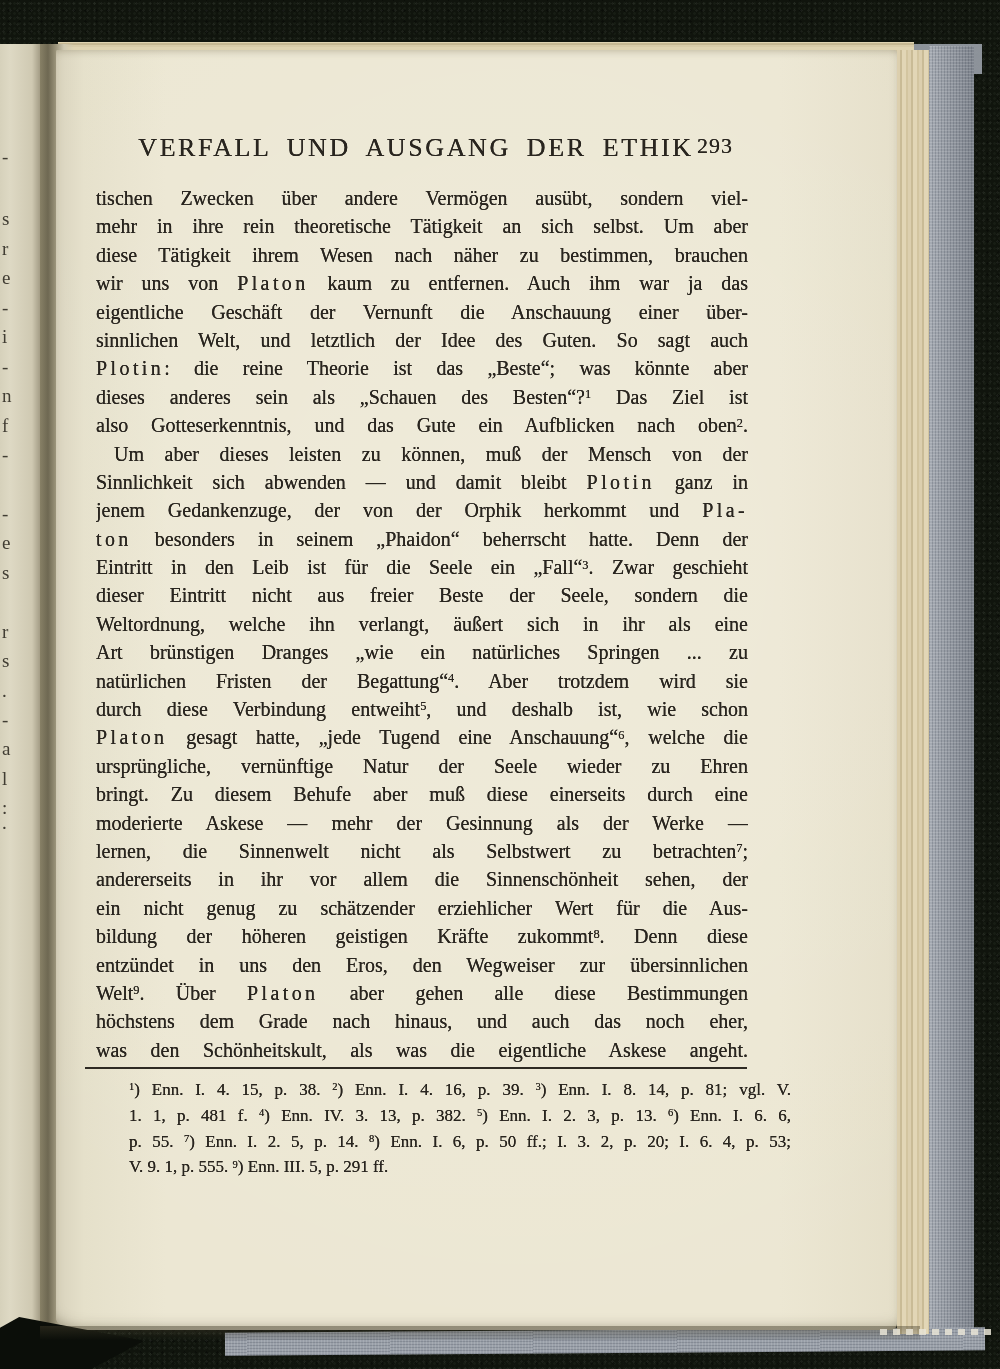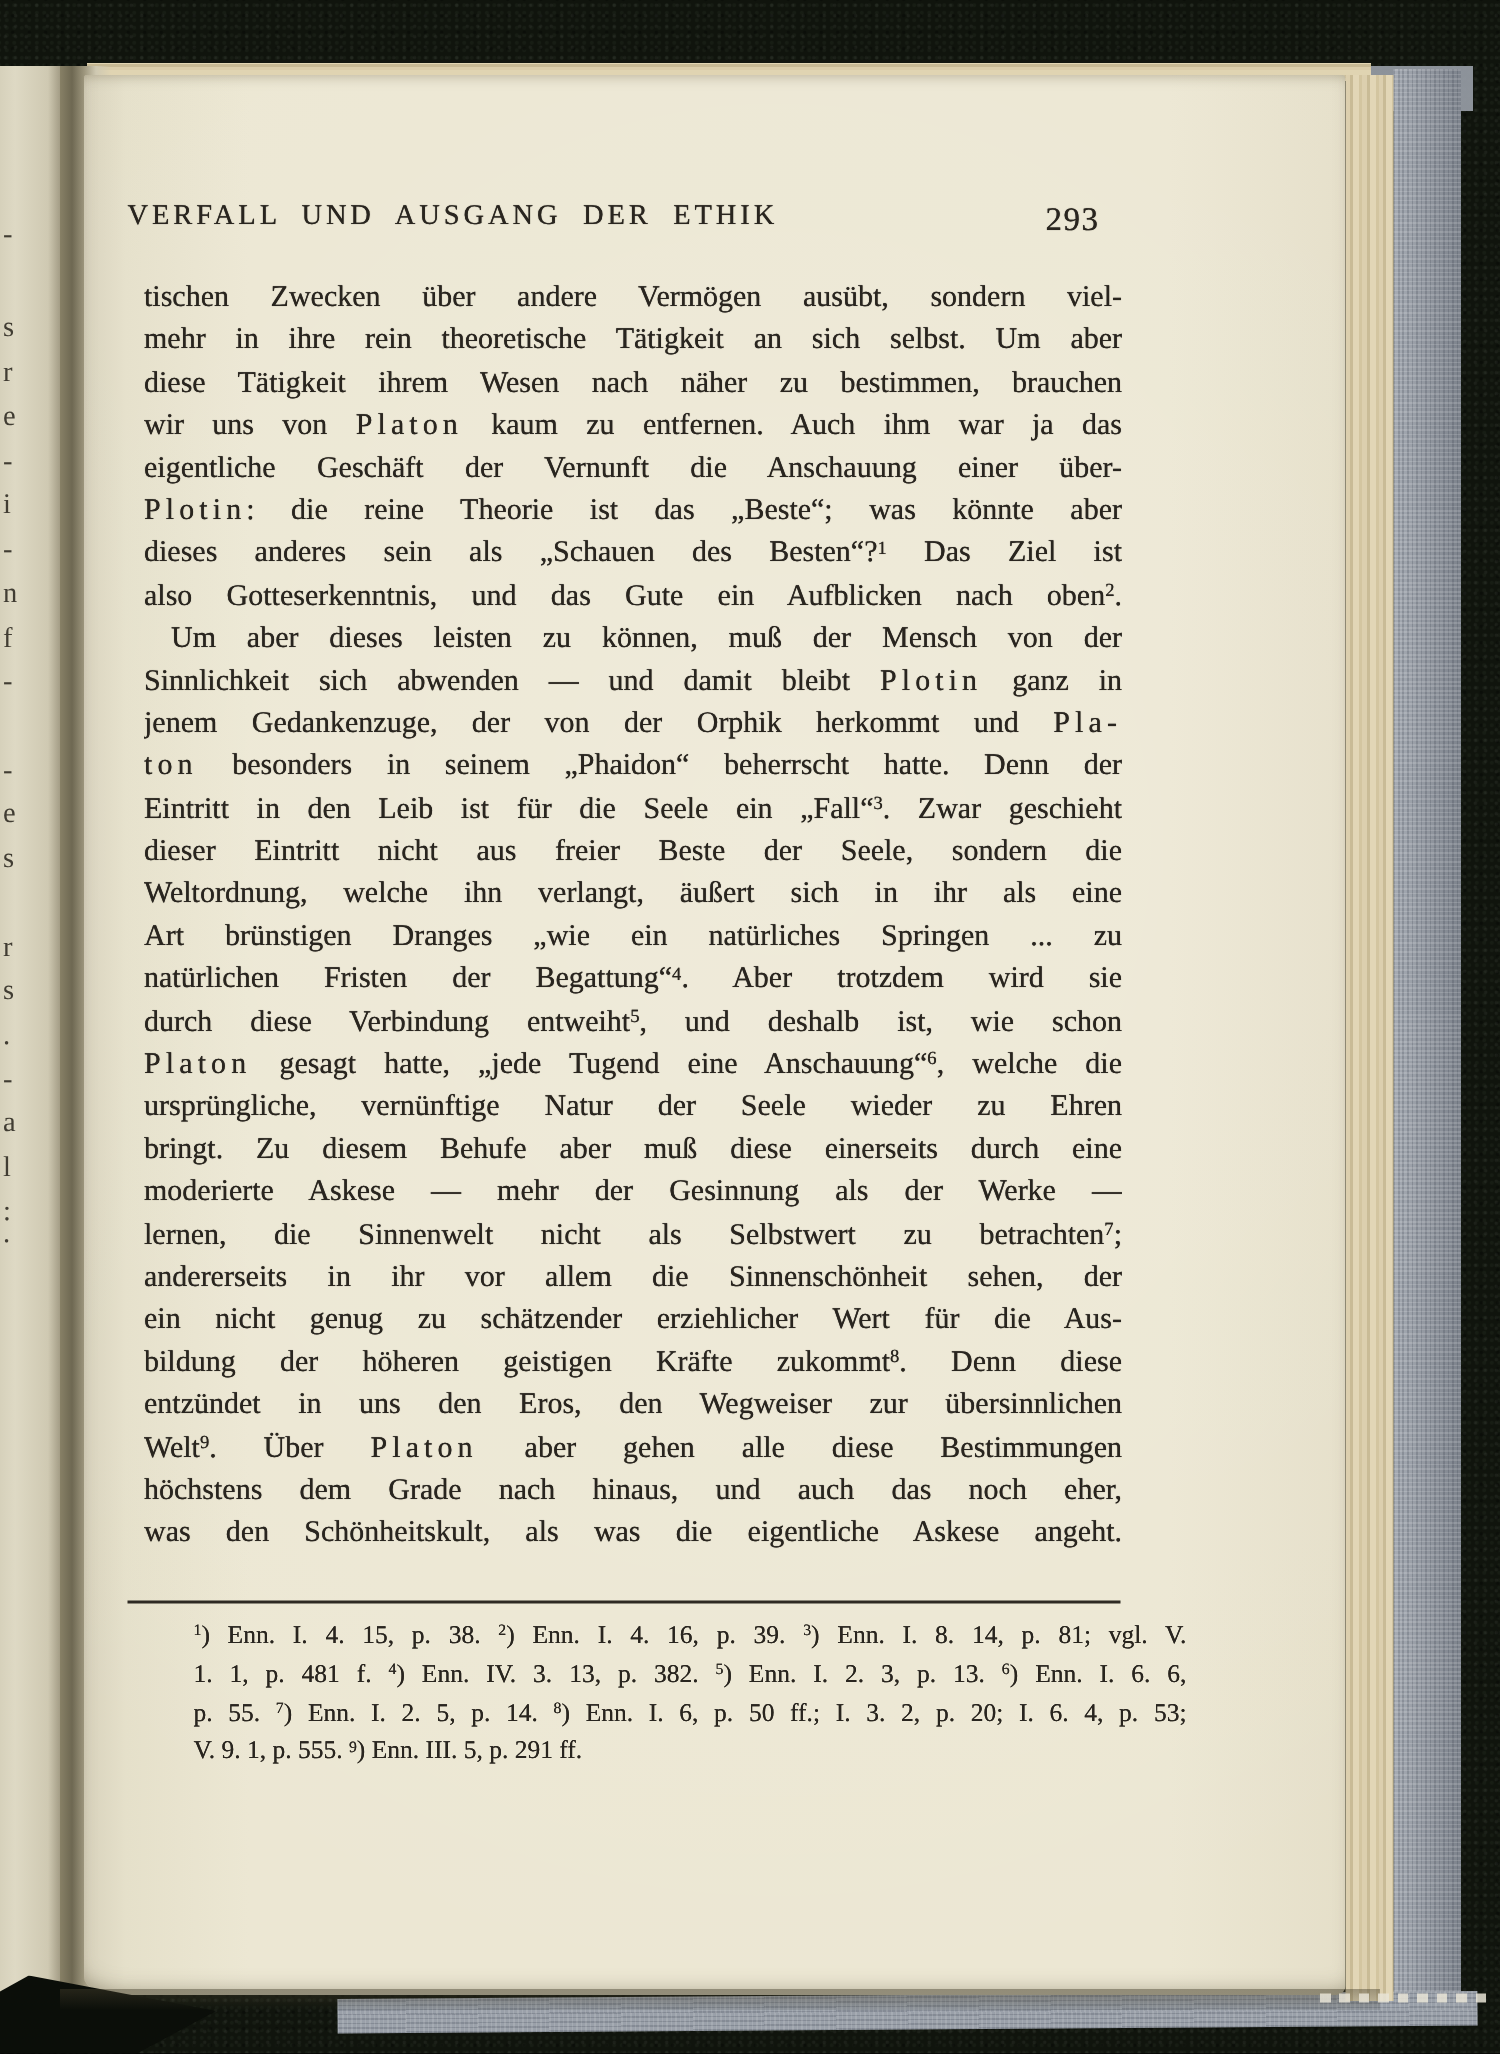--- a/index.html
+++ b/index.html
@@ -72,21 +72,21 @@
   .page{
     position:absolute; left:56px; top:50px; width:841px; height:1280px;
     background:
       radial-gradient(120% 90% at 55% 40%, rgba(255,255,255,0.16), rgba(0,0,0,0) 70%),
       linear-gradient(90deg,#d8d2bc 0,#e5e0ca 28px,var(--page) 110px,var(--page) 86%,#e5dfc9 100%);
     border-radius:2px 2px 6px 26px / 2px 2px 6px 12px;
     box-shadow:inset 0 -9px 14px -8px rgba(90,82,58,0.55), inset 0 7px 9px -7px rgba(120,110,80,0.5);
   }
   .header-row{position:absolute; left:85px; top:133px; width:662px; height:30px; color:var(--ink);}
   .header-title{
-    display:block; text-align:left; font-size:19px; letter-spacing:2.6px; word-spacing:7px;
+    display:block; text-align:center; font-size:26px; letter-spacing:2.6px; word-spacing:7px;
     text-shadow:0 0 .5px #29251f;
   }
   .header-pagenum{
     position:absolute; right:14px; top:0; font-size:22px; letter-spacing:1px;
     text-shadow:0 0 .5px #29251f;
   }
   .body-text{
     position:absolute; left:85px; top:184px; width:663px; color:var(--ink);
     font-size:20px; text-shadow:0 0 .45px #2b2721;
   }
@@ -155,20 +155,21 @@
     <span class="header-title">VERFALL UND AUSGANG DER ETHIK</span>
     <span class="header-pagenum">293</span>
   </div>
 
   <div class="body-text">
       <div class="line"><span>tischen Zwecken über andere Vermögen ausübt, sondern viel-</span></div>
       <div class="line"><span>mehr in ihre rein theoretische Tätigkeit an sich selbst. Um aber</span></div>
       <div class="line"><span>diese Tätigkeit ihrem Wesen nach näher zu bestimmen, brauchen</span></div>
       <div class="line"><span>wir uns von </span><span class="sp">Platon</span><span> kaum zu entfernen. Auch ihm war ja das</span></div>
       <div class="line"><span>eigentliche Geschäft der Vernunft die Anschauung einer über-</span></div>
+      <div class="line"><span>sinnlichen Welt, und letztlich der Idee des Guten. So sagt auch</span></div>
       <div class="line"><span class="sp">Plotin</span><span>: die reine Theorie ist das „Beste“; was könnte aber</span></div>
       <div class="line"><span>dieses anderes sein als „Schauen des Besten“?</span><sup>1</sup><span> Das Ziel ist</span></div>
       <div class="line"><span>also Gotteserkenntnis, und das Gute ein Aufblicken nach oben</span><sup>2</sup><span>.</span></div>
       <div class="line indent"><span>Um aber dieses leisten zu können, muß der Mensch von der</span></div>
       <div class="line"><span>Sinnlichkeit sich abwenden — und damit bleibt </span><span class="sp">Plotin</span><span> ganz in</span></div>
       <div class="line"><span>jenem Gedankenzuge, der von der Orphik herkommt und </span><span class="sp">Pla-</span></div>
       <div class="line"><span class="sp">ton</span><span> besonders in seinem „Phaidon“ beherrscht hatte. Denn der</span></div>
       <div class="line"><span>Eintritt in den Leib ist für die Seele ein „Fall“</span><sup>3</sup><span>. Zwar geschieht</span></div>
       <div class="line"><span>dieser Eintritt nicht aus freier Beste der Seele, sondern die</span></div>
       <div class="line"><span>Weltordnung, welche ihn verlangt, äußert sich in ihr als eine</span></div>

